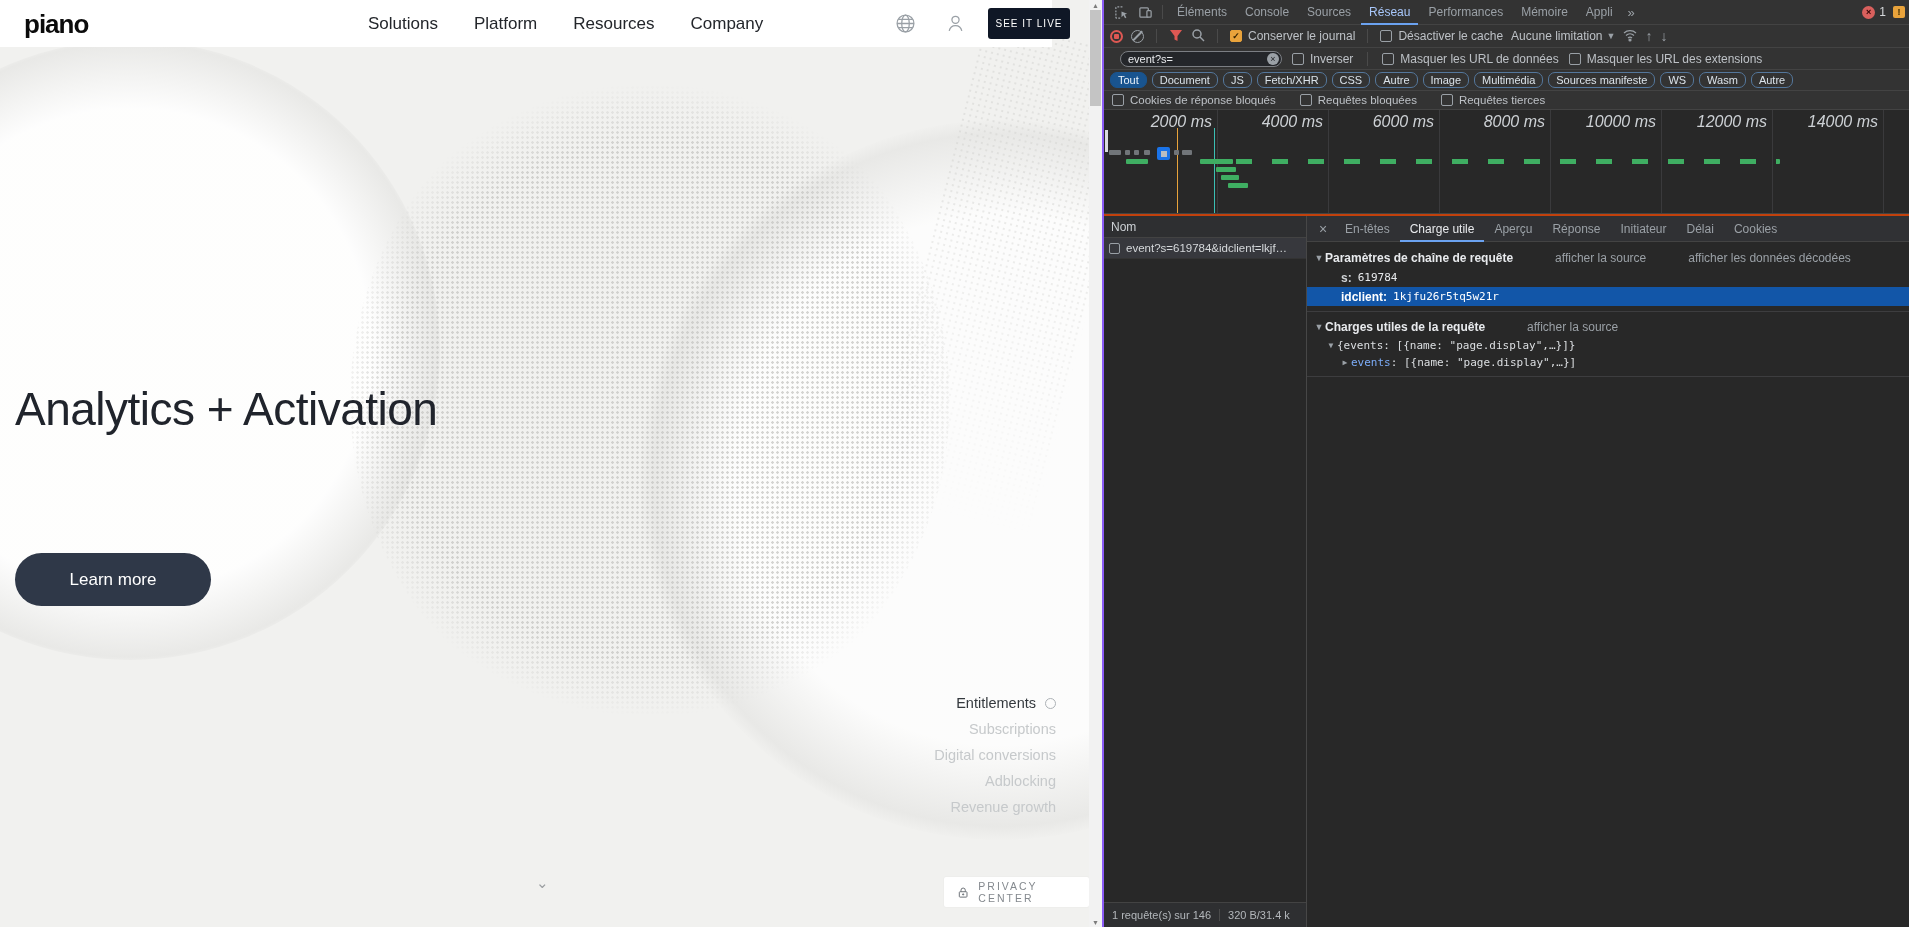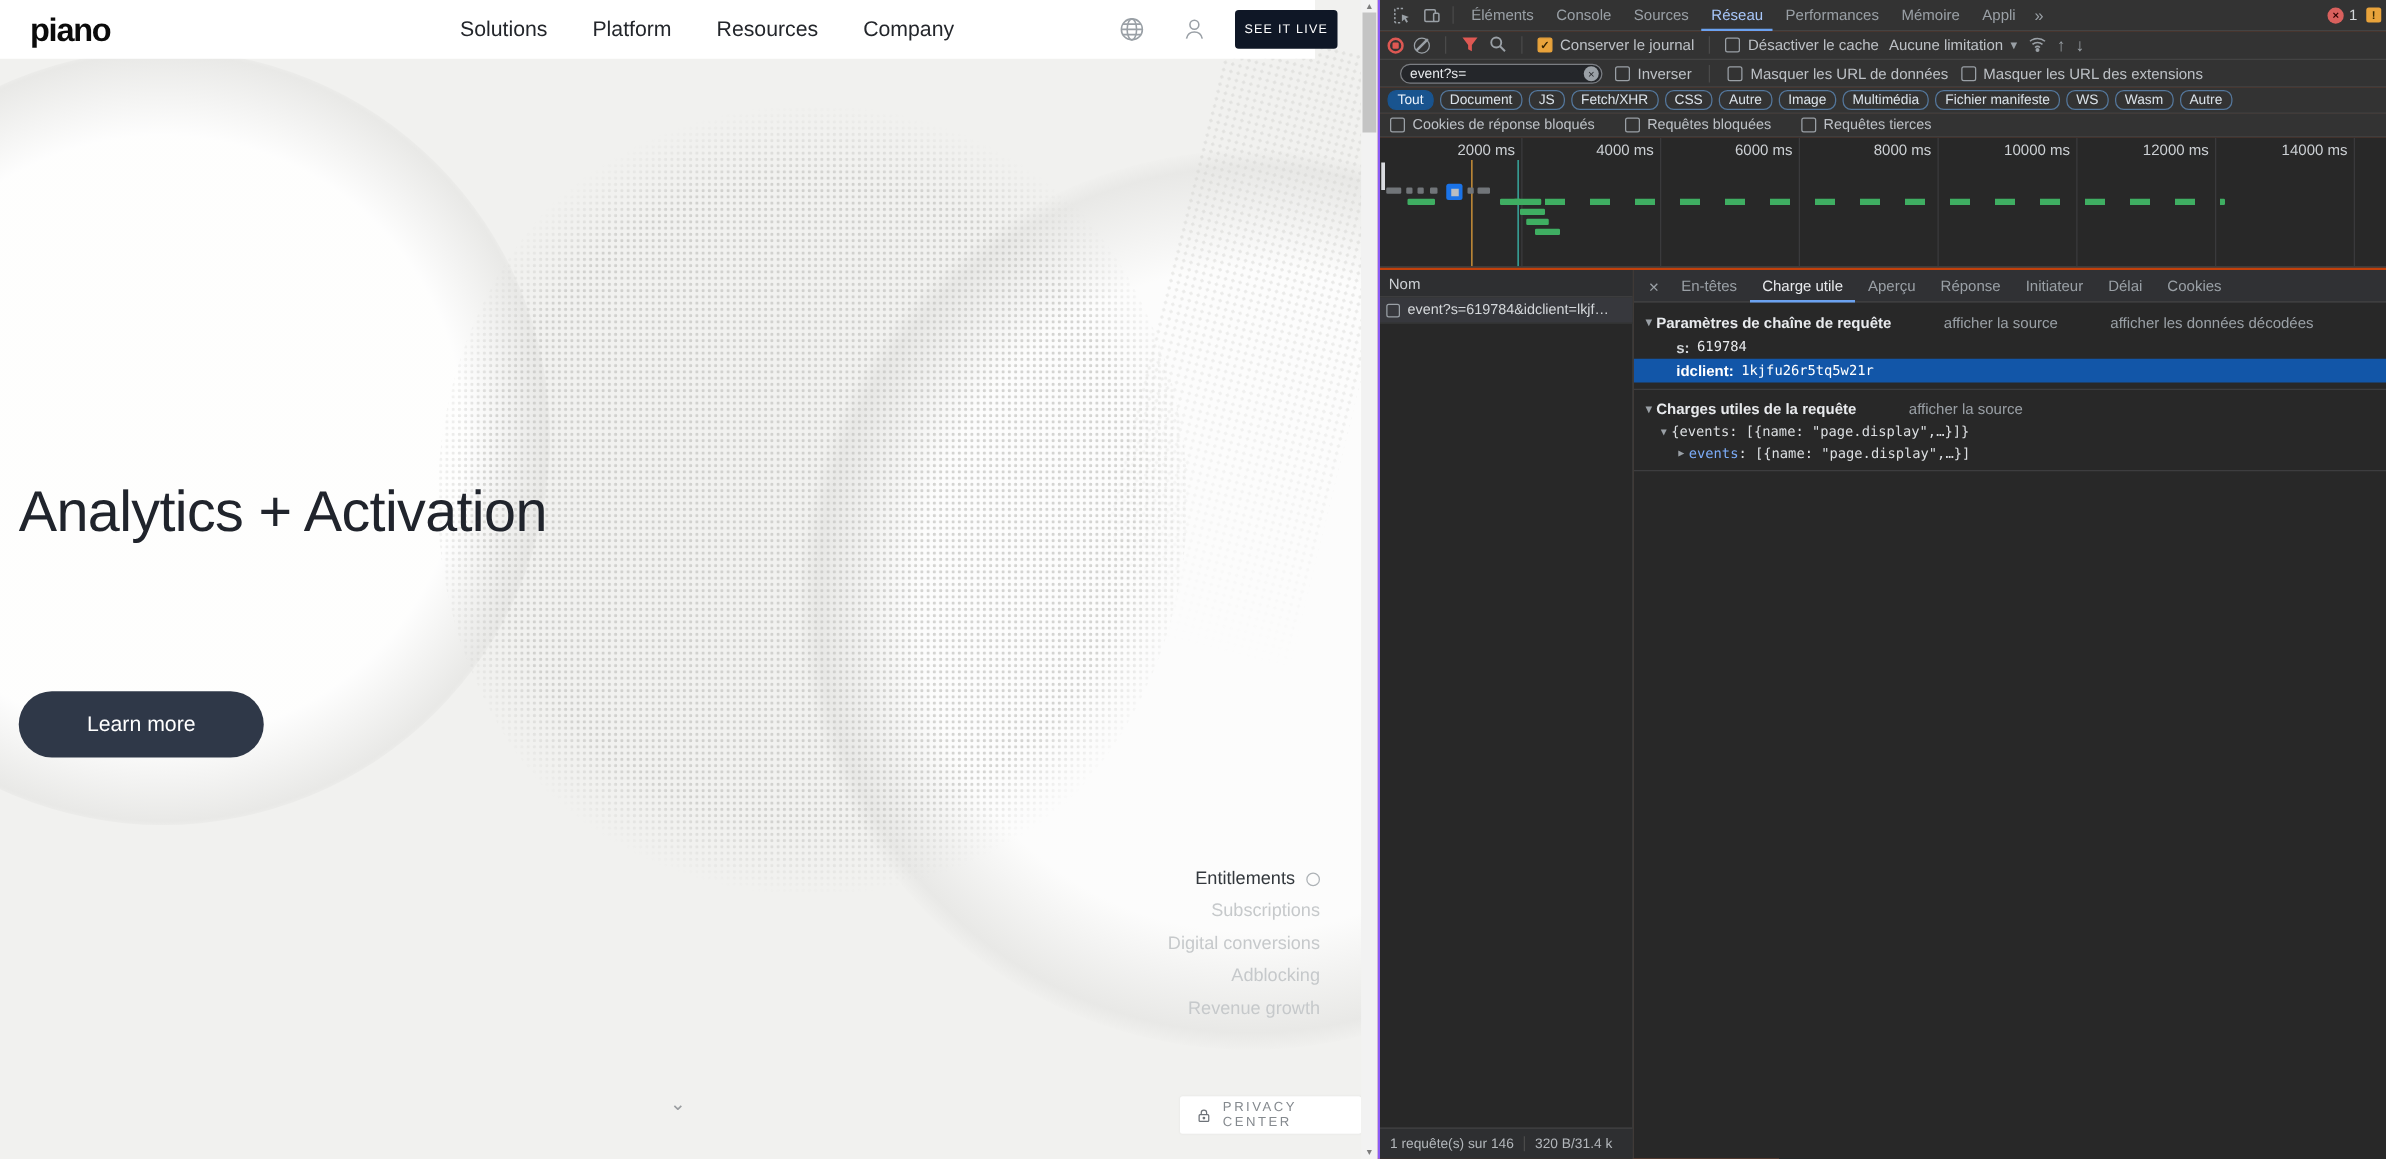--- a/index.html
+++ b/index.html
@@ -96,21 +96,21 @@
 
   .dt-chipsrow { height:21px; background:#333333; padding:0 6px; gap:5px; }
   .chip { height:16px; display:flex; align-items:center; padding:0 7px; border:1px solid #54779c; border-radius:7px;
           color:#dbe3ea; font-size:11px; white-space:nowrap; }
   .chip.active { background:#19548f; border-color:#19548f; color:#eaf2fb; }
 
   .dt-blockedrow { height:19px; background:#333333; padding:0 8px; gap:24px; font-size:11.5px; color:#bdc1c6; }
 
   .overview { position:relative; height:104px; background:#282828; border-bottom:1px solid #434343; overflow:hidden; }
   .ov-grid { position:absolute; top:0; bottom:0; width:1px; background:#3a3a3c; }
-  .ov-label { position:absolute; top:3px; font-size:12px; color:#cdd1d5; transform:translateX(-100%); padding-right:5px; white-space:nowrap; }
+  .ov-label { position:absolute; top:3px; font-size:16px; color:#cdd1d5; transform:translateX(-100%); padding-right:5px; white-space:nowrap;font-style:italic; }
   .ov-line { position:absolute; top:18px; bottom:0; width:1px; }
   .ov-handle { position:absolute; left:1px; top:20px; width:3px; height:22px; background:#dadce0; }
   .bar { position:absolute; height:5px; border-radius:1px; }
   .bar.green { background:#3fae62; }
   .bar.gray { background:#717579; }
   .ov-marker { position:absolute; left:53px; top:37px; width:13px; height:13px; background:#1a73e8; border-radius:2px;
                display:flex; align-items:center; justify-content:center; }
   .ov-marker i { width:6px; height:6px; background:#b9bdc1; display:block; }
   .ov-dashes { position:absolute; left:96px; top:49px; height:5px; width:580px;
                background:repeating-linear-gradient(90deg, #3fae62 0 16px, transparent 16px 36px); border-radius:1px; }
@@ -322,21 +322,21 @@
 
   <div class="dt-row dt-chipsrow">
     <span class="chip active">Tout</span>
     <span class="chip">Document</span>
     <span class="chip">JS</span>
     <span class="chip">Fetch/XHR</span>
     <span class="chip">CSS</span>
     <span class="chip">Autre</span>
     <span class="chip">Image</span>
     <span class="chip">Multimédia</span>
-    <span class="chip">Fichier manifeste</span>
+    <span class="chip">Sources manifeste</span>
     <span class="chip">WS</span>
     <span class="chip">Wasm</span>
     <span class="chip">Autre</span>
   </div>
 
   <div class="dt-row dt-blockedrow">
     <span class="cb-group">
       <span class="cb"></span>
       <span>Cookies de réponse bloqués</span>
     </span>

